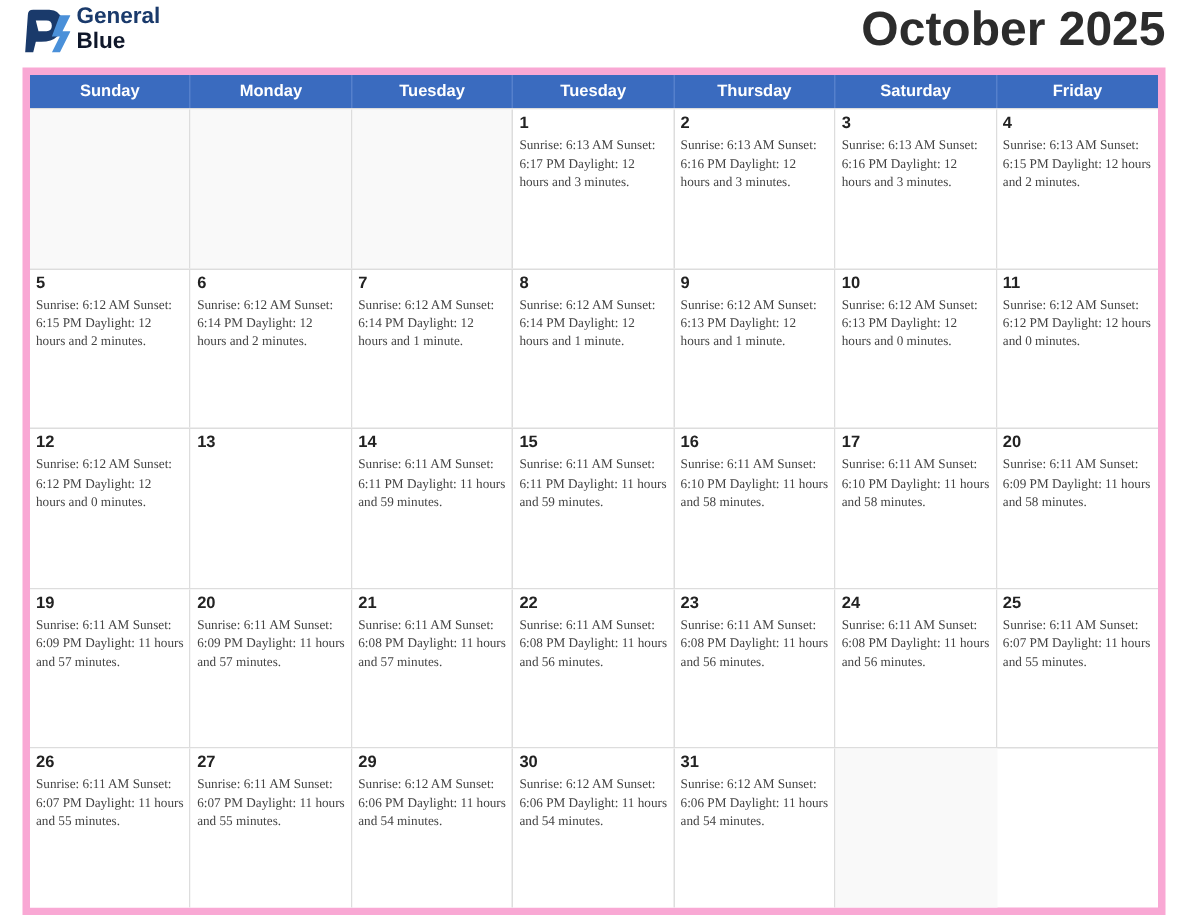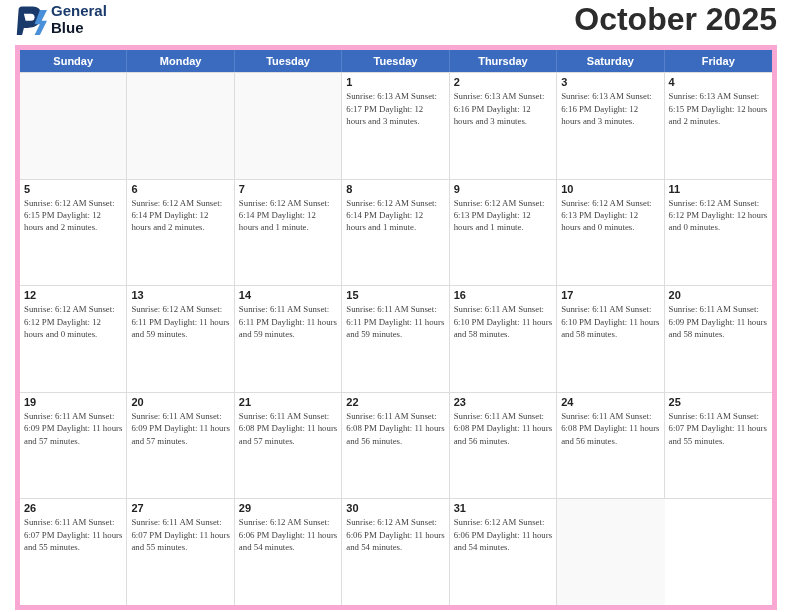--- a/index.html
+++ b/index.html
@@ -221,24 +221,20 @@
         <div class="cal-row">
           <div class="cal-cell">
             <div class="day-num">12</div>
             <div class="day-info">Sunrise: 6:12 AM
 Sunset: 6:12 PM
 Daylight: 12 hours
 and 0 minutes.</div>
           </div>
           <div class="cal-cell">
             <div class="day-num">13</div>
-            <div class="day-info">Sunrise: 6:12 AM
-Sunset: 6:11 PM
-Daylight: 11 hours
-and 59 minutes.</div>
           </div>
           <div class="cal-cell">
             <div class="day-num">14</div>
             <div class="day-info">Sunrise: 6:11 AM
 Sunset: 6:11 PM
 Daylight: 11 hours
 and 59 minutes.</div>
           </div>
           <div class="cal-cell">
             <div class="day-num">15</div>

